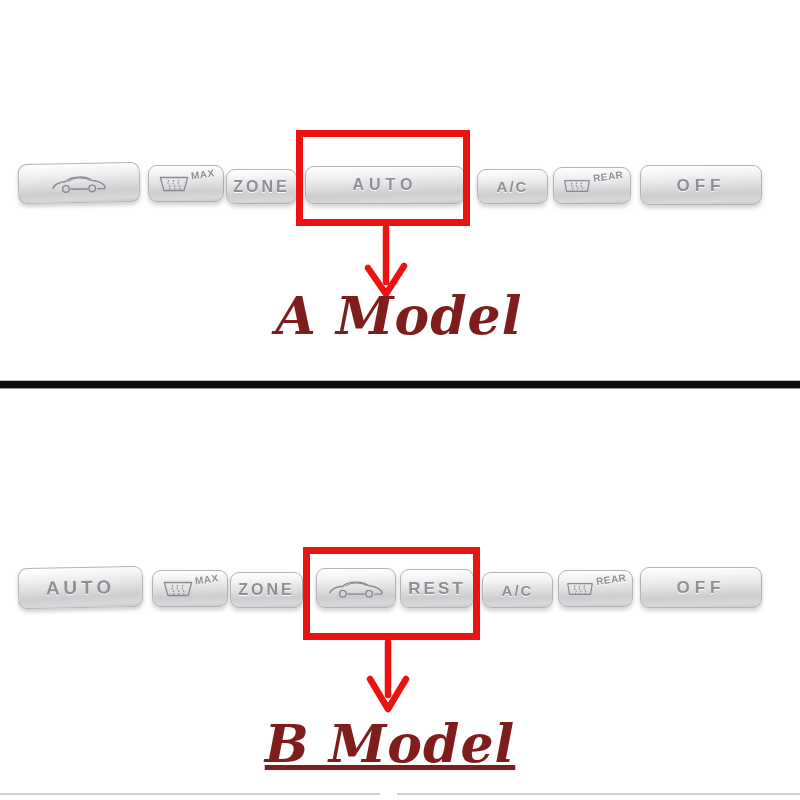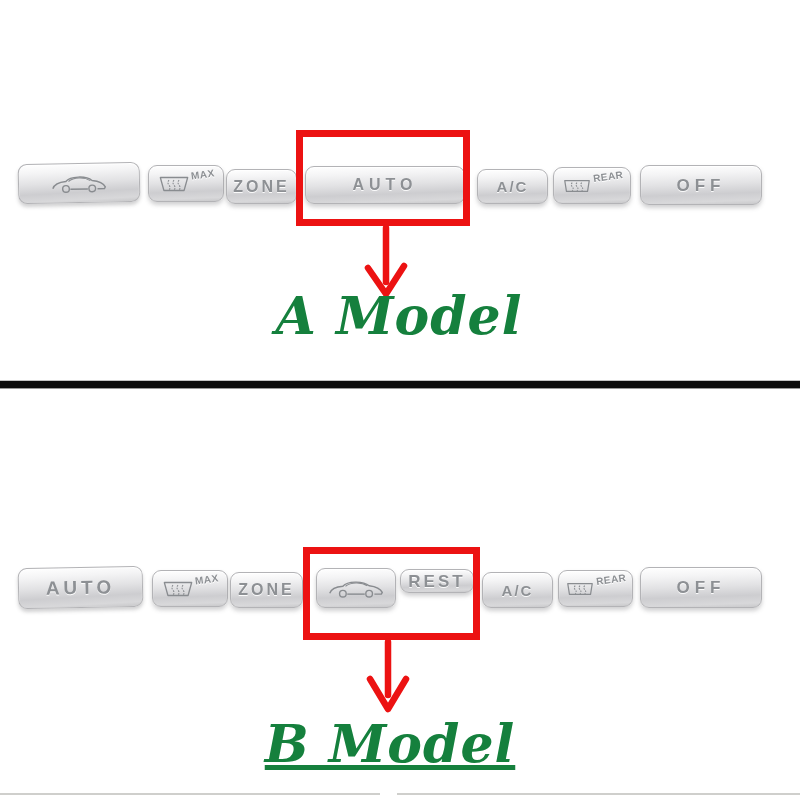--- a/index.html
+++ b/index.html
@@ -26,21 +26,21 @@
     position:relative;font-size:10px;font-weight:bold;color:#8d9094;letter-spacing:.5px;
     transform:translate(-1px,-9px) rotate(-8deg);text-shadow:0 1px 0 #fff;
   }
   svg.glyph{display:block;}
   svg.glyph path, svg.glyph circle{stroke:#898c90;fill:none;}
   
   .hl-rect{position:absolute;box-sizing:border-box;border:7px solid #ec1212;background:transparent;}
   .model-label{
     position:absolute;transform:translateX(-50%);
     font-family:"DejaVu Serif", serif;font-style:italic;font-weight:bold;
-    font-size:52px;color:#15803d;line-height:1;white-space:nowrap;letter-spacing:1px;
+    font-size:52px;color:#7f1d1d;line-height:1;white-space:nowrap;letter-spacing:1px;
   }
   .divider{position:absolute;left:0;width:800px;height:7px;background:#0d0d0d;box-shadow:0 1px 0 #9a9a9a,0 -1px 0 #c4c4c4;}
   .baseline-seg{position:absolute;height:2px;background:#cfcfcc;}
   .arrow{position:absolute;}
   .arrow path{stroke:#ec1212;fill:none;stroke-width:6.5;stroke-linecap:round;stroke-linejoin:round;}
 </style>
 </head>
 <body>
 
 <div class="canvas">
@@ -134,21 +134,21 @@
     <div class="btn" style="left:316px;top:568px;width:80px;height:40px;">
       <svg class="glyph" width="56" height="22" viewBox="0 0 64 24">
         <path d="M2 18 C4 12 10 10.5 17 10 C22 4 40 3.5 47 9.5 C55 10.5 60 13 62 17 L61 19 L53 19" stroke-width="1.6"></path>
         <path d="M20 10 C26 5.5 38 5 45 9.5" stroke-width="1.2"></path>
         <path d="M22 19 H42" stroke-width="1.6"></path>
         <circle cx="17" cy="18.5" r="3.8" stroke-width="1.6"></circle>
         <circle cx="47" cy="18.5" r="3.8" stroke-width="1.6"></circle>
       </svg>
     </div>
 
-    <div class="btn" style="left:400px;top:569px;width:74px;height:24px;">
+    <div class="btn" style="left:400px;top:569px;width:74px;height:39px;">
       <span class="lbl" style="font-size:17px;letter-spacing:3px;">REST</span>
     </div>
 
     <div class="btn" style="left:482px;top:572px;width:71px;height:36px;">
       <span class="lbl" style="font-size:15px;letter-spacing:2px;">A/C</span>
     </div>
 
     <div class="btn" style="left:558px;top:570px;width:75px;height:37px;">
       <span class="iconwrap">
         <svg class="glyph" width="34" height="22" viewBox="0 0 50 26">

